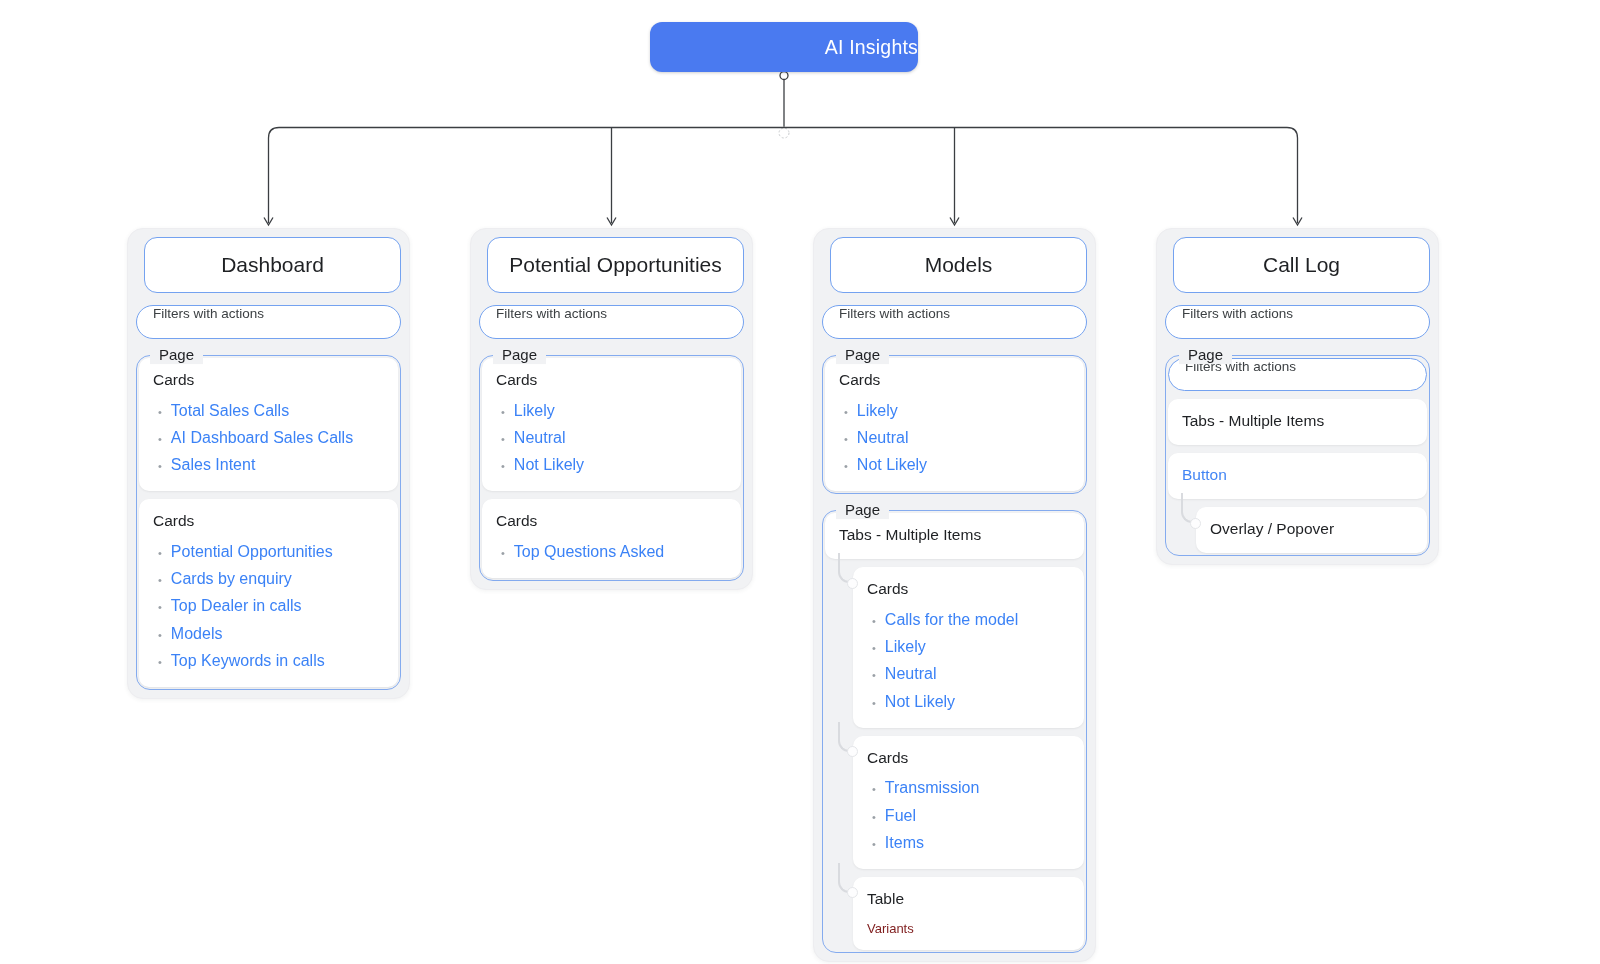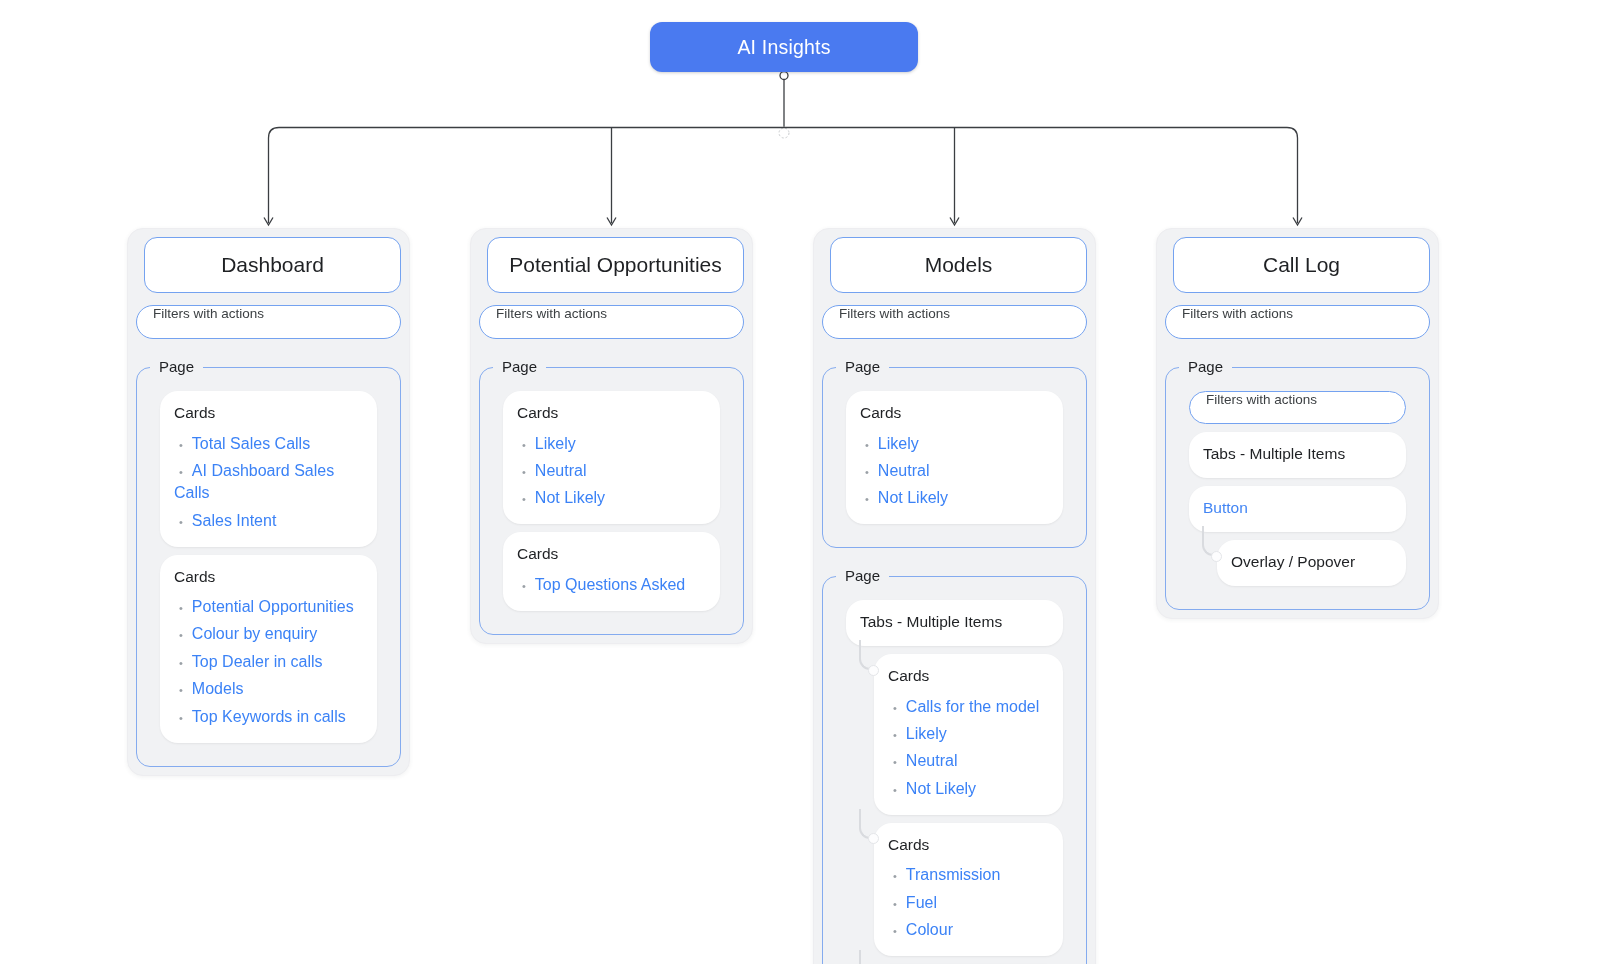--- a/index.html
+++ b/index.html
@@ -14,21 +14,21 @@
     overflow: hidden;
   }
 
   
   .root-node {
     position: absolute;
     left: 650px; top: 22px;
     width: 268px; height: 50px;
     background: #4a7af0;
     border-radius: 12px;
-    display: flex; align-items: center; justify-content: center;
+    display: flex; align-items: center; justify-content: flex-end;
     box-shadow: 0 1px 3px rgba(60,64,67,.25);
   }
   .root-node .root-label {
     color: #ffffff;
     font-size: 19.5px;
     letter-spacing: .2px;
   }
 
   
   .connectors {
@@ -73,43 +73,43 @@
     height: 34px;
     margin-top: 12px;
     display: flex; 
     padding: 0 16px;
   }
   .pill .pill-label { font-size: 13.5px; color: #3c4043; }
 
   
   .page {
     position: relative;
-    margin-top: 28px;
+    margin-top: 16px;
     border: 1.6px solid #84abef;
     border-radius: 14px;
-    padding: 23px;
+    padding: 2px;
   }
   .page-label {
     position: absolute;
     top: 0; left: 13px;
     transform: translateY(-55%);
     background: #f1f2f4;
     padding: 0 9px;
     font-size: 15px;
     color: #1f2124;
     line-height: 18px;
   }
 
   .pc + .pc { margin-top: 8px; }
 
   .page .pill.in-page { margin-top: 0; height: 33px; }
 
   .card {
     background: #ffffff;
-    border-radius: 18px;
+    border-radius: 10px;
     padding: 10px 14px 12px;
     box-shadow: 0 1px 2px rgba(60,64,67,.08);
   }
   .card-heading { font-size: 15.5px; color: #1f2124; padding: 3px 0; }
   .card.accent .card-heading { color: #4285f4; }
   .card ul { list-style: none; margin-top: 5px; }
   .card li {
     font-size: 16px;
     color: #3b82f6;
     padding: 2.5px 0;
@@ -180,21 +180,21 @@
             <ul>
               <li>Total Sales Calls</li>
               <li>AI Dashboard Sales Calls</li>
               <li>Sales Intent</li>
             </ul>
           </div>
           <div class="card pc">
             <div class="card-heading">Cards</div>
             <ul>
               <li>Potential Opportunities</li>
-              <li>Colour by enquiry</li>
+              <li>Cards by enquiry</li>
               <li>Top Dealer in calls</li>
               <li>Models</li>
               <li>Top Keywords in calls</li>
             </ul>
           </div>
         </div>
       </div>
       <div class="branch">
         <div class="title-box">
           <span class="title-label">Potential Opportunities</span>
@@ -257,21 +257,21 @@
             </div>
           </div>
           <div class="nested-wrap pc">
             <div class="nested-conn"></div>
             <div class="nested-dot"></div>
             <div class="card">
               <div class="card-heading">Cards</div>
               <ul>
                 <li>Transmission</li>
                 <li>Fuel</li>
-                <li>Colour</li>
+                <li>Items</li>
               </ul>
             </div>
           </div>
           <div class="nested-wrap pc">
             <div class="nested-conn"></div>
             <div class="nested-dot"></div>
             <div class="card">
               <div class="card-heading">Table</div>
               <div class="card-subtext">Variants</div>
             </div>

